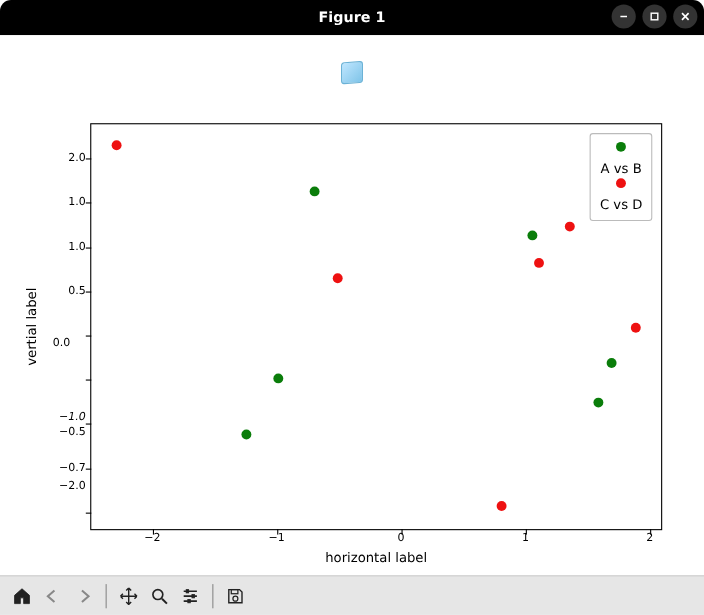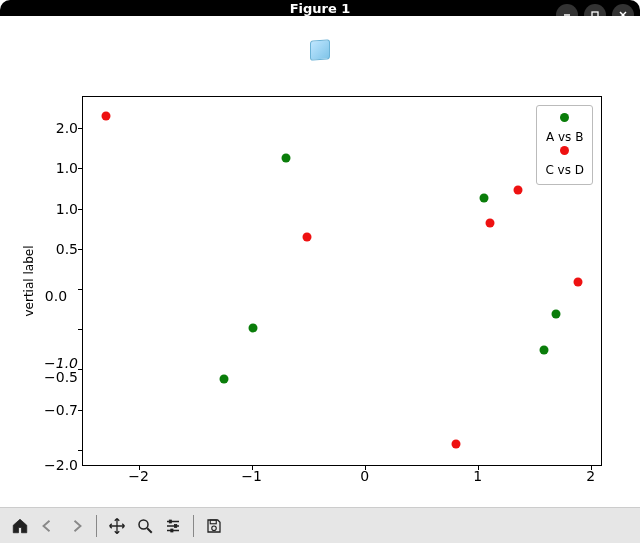--- a/index.html
+++ b/index.html
@@ -7,21 +7,21 @@
     padding: 0;
     width: 640px;
     height: 559px;
     font-family: "DejaVu Sans", "Liberation Sans", Arial, sans-serif;
     background: #fff;
     overflow: hidden;
   }
   
   .titlebar {
     position: relative;
-    height: 16px;
+    height: 32px;
     background: #000;
     color: #fff;
     display: flex;
     align-items: center;
     justify-content: center;
     border-top-left-radius: 10px;
     border-top-right-radius: 10px;
   }
   .titlebar .title {
     font-size: 13px;
@@ -104,21 +104,21 @@
   .xlabel {
     position: absolute;
     left: 82px;
     top: 468px;
     width: 520px;
     text-align: center;
     font-size: 12px;
   }
   .tick-label {
     position: absolute;
-    font-size: 14px;
+    font-size: 10px;
     color: #000;
   }
   .tick-x { top: 452px; transform: translateX(-50%); }
   .tick-y { text-align: right; width: 44px; transform: translateY(-50%); left: 34px; }
   .tick-line-x { position:absolute; width:1px; height:5px; background:#000; top:449px; }
   .tick-line-y { position:absolute; height:1px; width:5px; background:#000; left:78px; }
   .dot {
     position: absolute;
     width: 9px;
     height: 9px;
@@ -198,20 +198,21 @@
 </div>
 
 <div class="figure-area">
   <div class="figure-title">
     <span class="ice-cube"></span>
   </div>
 
   <div class="ylabel">
     <span class="ylabel-inner">vertial label</span>
   </div>
+  <div class="xlabel">horizontal label</div>
 
   <div class="plot-box" id="plot">
     <div class="legend">
       <div class="legend-row">
         <div class="legend-dot" style="background:#0a7d0a"></div>
         <span>A vs B</span>
       </div>
       <div class="legend-row">
         <div class="legend-dot" style="background:#e11"></div>
         <span>C vs D</span>
@@ -234,21 +235,21 @@
     <div class="tick-label tick-x" style="left: 138.522px;">−2</div>
     <div class="tick-line-x" style="left: 251.565px;"></div>
     <div class="tick-label tick-x" style="left: 251.565px;">−1</div>
     <div class="tick-line-x" style="left: 364.609px;"></div>
     <div class="tick-label tick-x" style="left: 364.609px;">0</div>
     <div class="tick-line-x" style="left: 477.652px;"></div>
     <div class="tick-label tick-x" style="left: 477.652px;">1</div>
     <div class="tick-line-x" style="left: 590.696px;"></div>
     <div class="tick-label tick-x" style="left: 590.696px;">2</div>
     <div class="tick-line-y" style="top: 433.913px;"></div>
-    <div class="tick-label tick-y" style="top: 449px;">−2.0</div>
+    <div class="tick-label tick-y" style="top: 410px;">−2.0</div>
     <div class="tick-line-y" style="top: 393.696px;"></div>
     <div class="tick-label tick-y" style="top: 393.696px;">−0.7</div>
     <div class="tick-line-y" style="top: 353.478px;"></div>
     <div class="tick-label tick-y" style="top: 347px; font-style: italic;">−1.0</div>
     <div class="tick-line-y" style="top: 313.261px;"></div>
     <div class="tick-label tick-y" style="top: 313.261px; margin-top: 48px;">−0.5</div>
     <div class="tick-line-y" style="top: 273.043px;"></div>
     <div class="tick-label tick-y" style="top: 280px; text-align: center;">0.0</div>
     <div class="tick-line-y" style="top: 232.826px;"></div>
     <div class="tick-label tick-y" style="top: 232.826px;">0.5</div>

